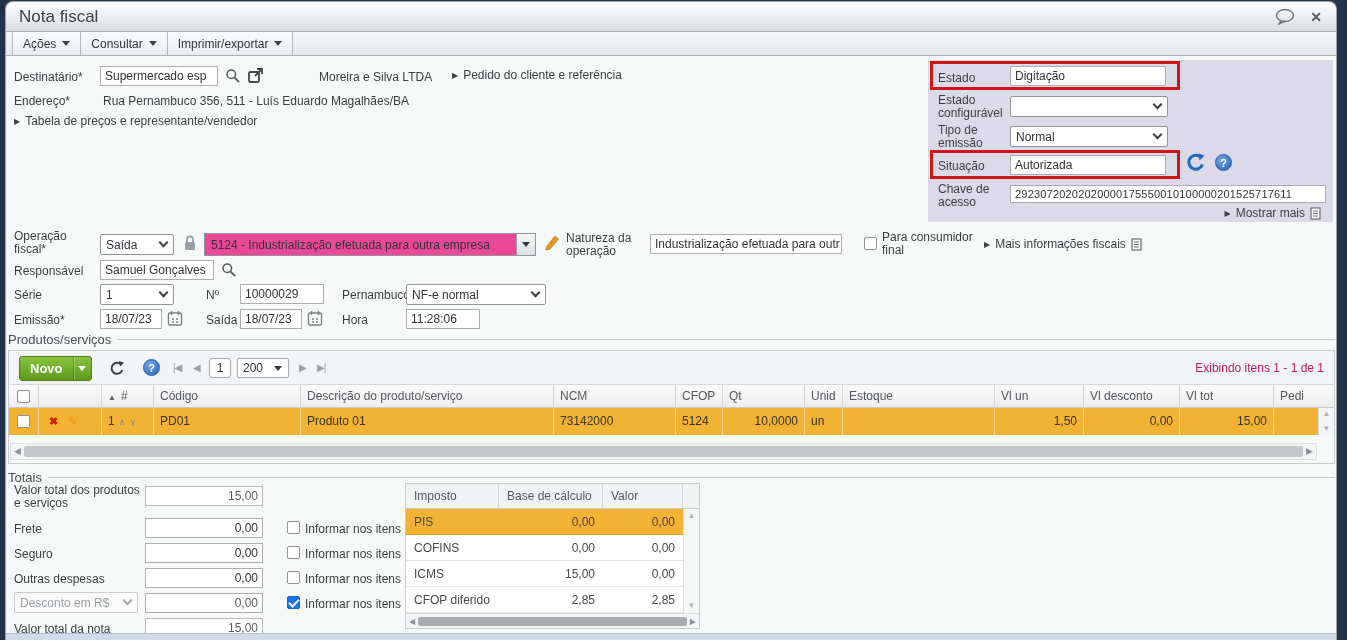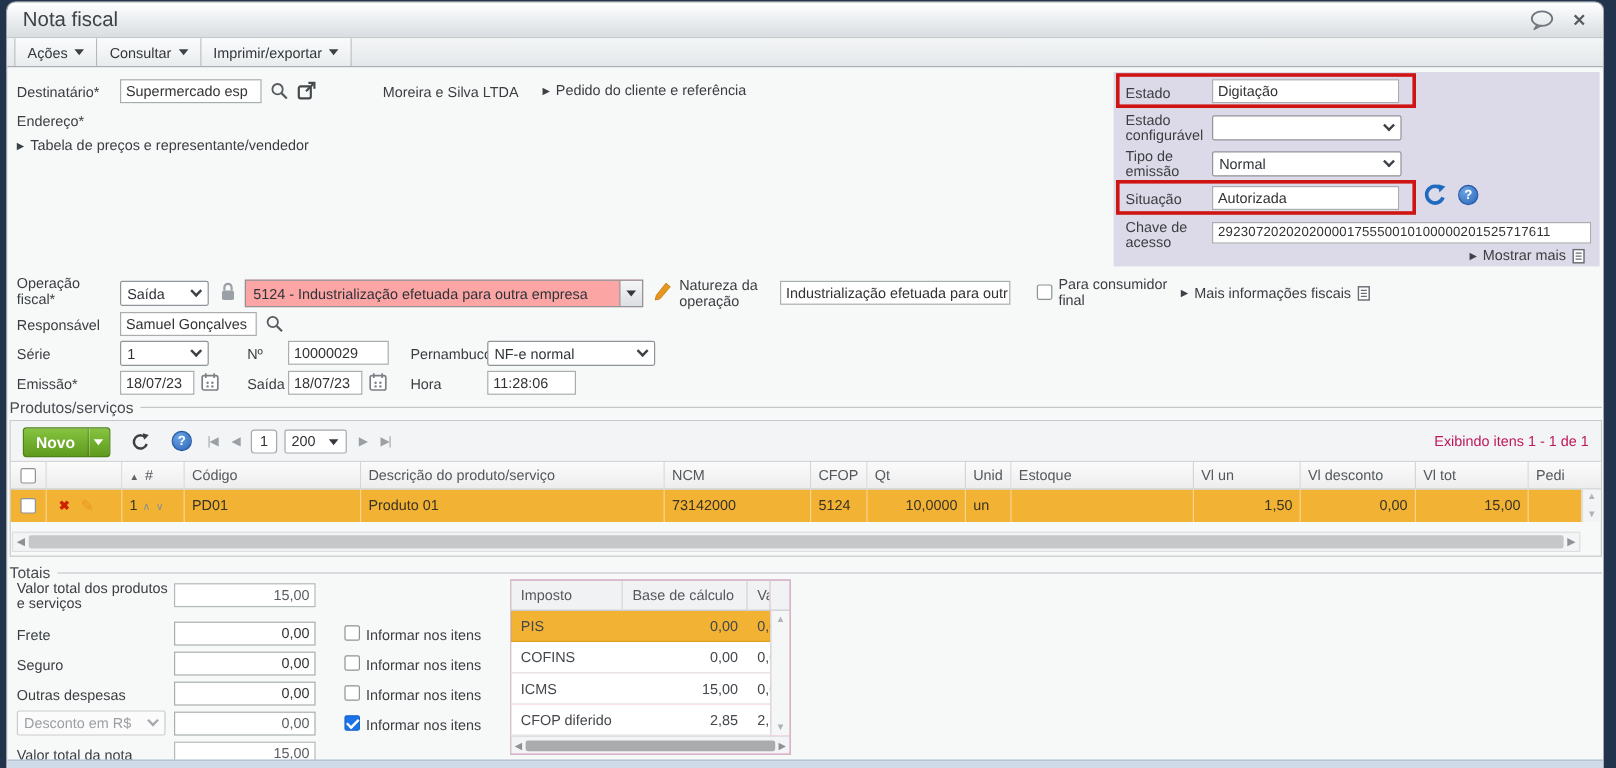--- a/index.html
+++ b/index.html
@@ -30,21 +30,21 @@
   .lbl2 { white-space:normal; line-height:13px; }
   .val { position:absolute; font-size:12px; color:#3b3e41; white-space:nowrap; }
   .inp { position:absolute; background:#fff; border:1px solid #a9adb0; font-size:12px; color:#333;
          padding:0 4px; display:flex; align-items:center; overflow:hidden; white-space:nowrap; }
   .inp.num { justify-content:flex-end; }
   .sel { position:absolute; background:#fff; border:1px solid #8f9498; border-radius:2px; font-size:12px; color:#2f3338;
          display:flex; align-items:center; justify-content:space-between; padding:0 6px 0 5px; overflow:hidden; white-space:nowrap; }
   .chev { width:7px; height:7px; border-right:2px solid #3c4146; border-bottom:2px solid #3c4146; transform:rotate(45deg); margin-top:-4px; flex:none; margin-left:6px; }
   .sel.disabled { color:#9ba0a4; background:#fbfbfb; border-color:#c9ccce; }
   .sel.disabled .chev { border-color:#a6aaad; }
-  .combo { position:absolute; background:#fca5a5; border:1px solid #8f9498; display:flex; align-items:stretch; overflow:hidden; }
+  .combo { position:absolute; background:#ec4899; border:1px solid #8f9498; display:flex; align-items:stretch; overflow:hidden; }
   .combo .txt { flex:1; font-size:12px; color:#2f3338; display:flex; align-items:center; padding:0 6px; white-space:nowrap; overflow:hidden; }
   .combo .btn { width:19px; background:linear-gradient(#f5f6f7,#dcdfe2); border-left:1px solid #9aa0a5; display:flex; align-items:center; justify-content:center; }
   .combo .btn .t { width:0; height:0; border-left:4px solid transparent; border-right:4px solid transparent; border-top:5px solid #33383d; }
 
   .link { position:absolute; display:flex; align-items:center; gap:5px; font-size:12px; color:#3b3e41; cursor:default; white-space:nowrap; }
   .bullet { font-size:8px; color:#3c4146; }
 
   .cb { position:absolute; width:13px; height:13px; border:1px solid #8d9296; background:#fff; border-radius:2px; }
   .cb.checked { background:#1a73e8; border-color:#1667cf; display:flex; align-items:center; justify-content:center; }
   .cb.checked::after { content:""; width:4px; height:8px; border:solid #fff; border-width:0 2px 2px 0; transform:rotate(45deg); margin-top:-2px; }
@@ -95,21 +95,21 @@
   .vsb { width:16px; flex:none; display:flex; flex-direction:column; }
   .vsb .corner { height:23px; background:linear-gradient(#fbfbfc,#ededee); border-bottom:1px solid #c6cacc; }
   .vsb .track { flex:1; background:#f3f4f5; border-left:1px solid #d3d6d8; display:flex; flex-direction:column; justify-content:space-between; align-items:center; padding:2px 0; }
   .sb-ar { font-size:8px; color:#b0b4b8; line-height:8px; }
   .hsb { position:absolute; left:1px; right:17px; bottom:3px; height:17px; background:#f3f4f5; border:1px solid #dcdee0;
          display:flex; align-items:center; padding:0 3px; gap:3px; }
   .hsb .thumb { flex:1; height:11px; background:#c5c7c9; border-radius:2px; }
   .hsb .ar { font-size:9px; color:#8e9296; line-height:9px; }
 
   
-  .taxtbl { position:absolute; left:419px; top:427px; width:234px; background:#ec4899; border:1px solid #c8cbcd; }
+  .taxtbl { position:absolute; left:399px; top:427px; width:295px; background:#f9a8d4; border:1px solid #c8cbcd; }
   .tx-wrap { display:flex; }
   .tx-main { flex:1; min-width:0; }
   .tx-hrow { display:flex; }
   .tx-hc { height:25px; padding:5px 8px; font-size:12px; color:#54585c; background:#f1f2f3; border-right:1px solid #d3d6d8; border-bottom:1px solid #c6cacc; white-space:nowrap; overflow:hidden; flex:none; }
   .tx-r { display:flex; height:26px; background:#fff; border-bottom:1px solid #e4e6e8; }
   .tx-r.hl { background:#f2b233; border-bottom:1px solid #d99f1d; }
   .tx-c { padding:6px 8px; font-size:12px; color:#44484c; white-space:nowrap; overflow:hidden; flex:none; }
   .tx-c.num { text-align:right; }
   .t-imp{width:93px;} .t-base{width:104px;} .t-val{flex:1; min-width:0;}
   .tx-vsb { width:16px; flex:none; display:flex; flex-direction:column; }
@@ -176,20 +176,21 @@
           <path d="M10 2 L15 2 L15 7" fill="none" stroke="#43484d" stroke-width="1.8"></path>
         </svg>
     </span>
     <span class="val" style="left:266px; top:14px;margin-left:47px;">Moreira e Silva LTDA</span>
     <div class="link" style="left:446px; top:12px;">
       <span class="bullet">▶</span>
       <span>Pedido do cliente e referência</span>
     </div>
 
     <span class="lbl" style="left:8px; top:38px;">Endereço*</span>
+    <span class="val" style="left:97px; top:38px;">Rua Pernambuco 356, 511 - Luís Eduardo Magalhães/BA</span>
 
     <div class="link" style="left:8px; top:58px;">
       <span class="bullet">▶</span>
       <span>Tabela de preços e representante/vendedor</span>
     </div>
 
     <div class="status-panel">
       <span class="lbl" style="left:10px; top:11px;">Estado</span>
       <div class="inp" style="left:82px; top:6px; width:156px; height:20px;">Digitação</div>
       <div class="redbox" style="left:2px; top:1px; width:250px; height:29px;"></div>

